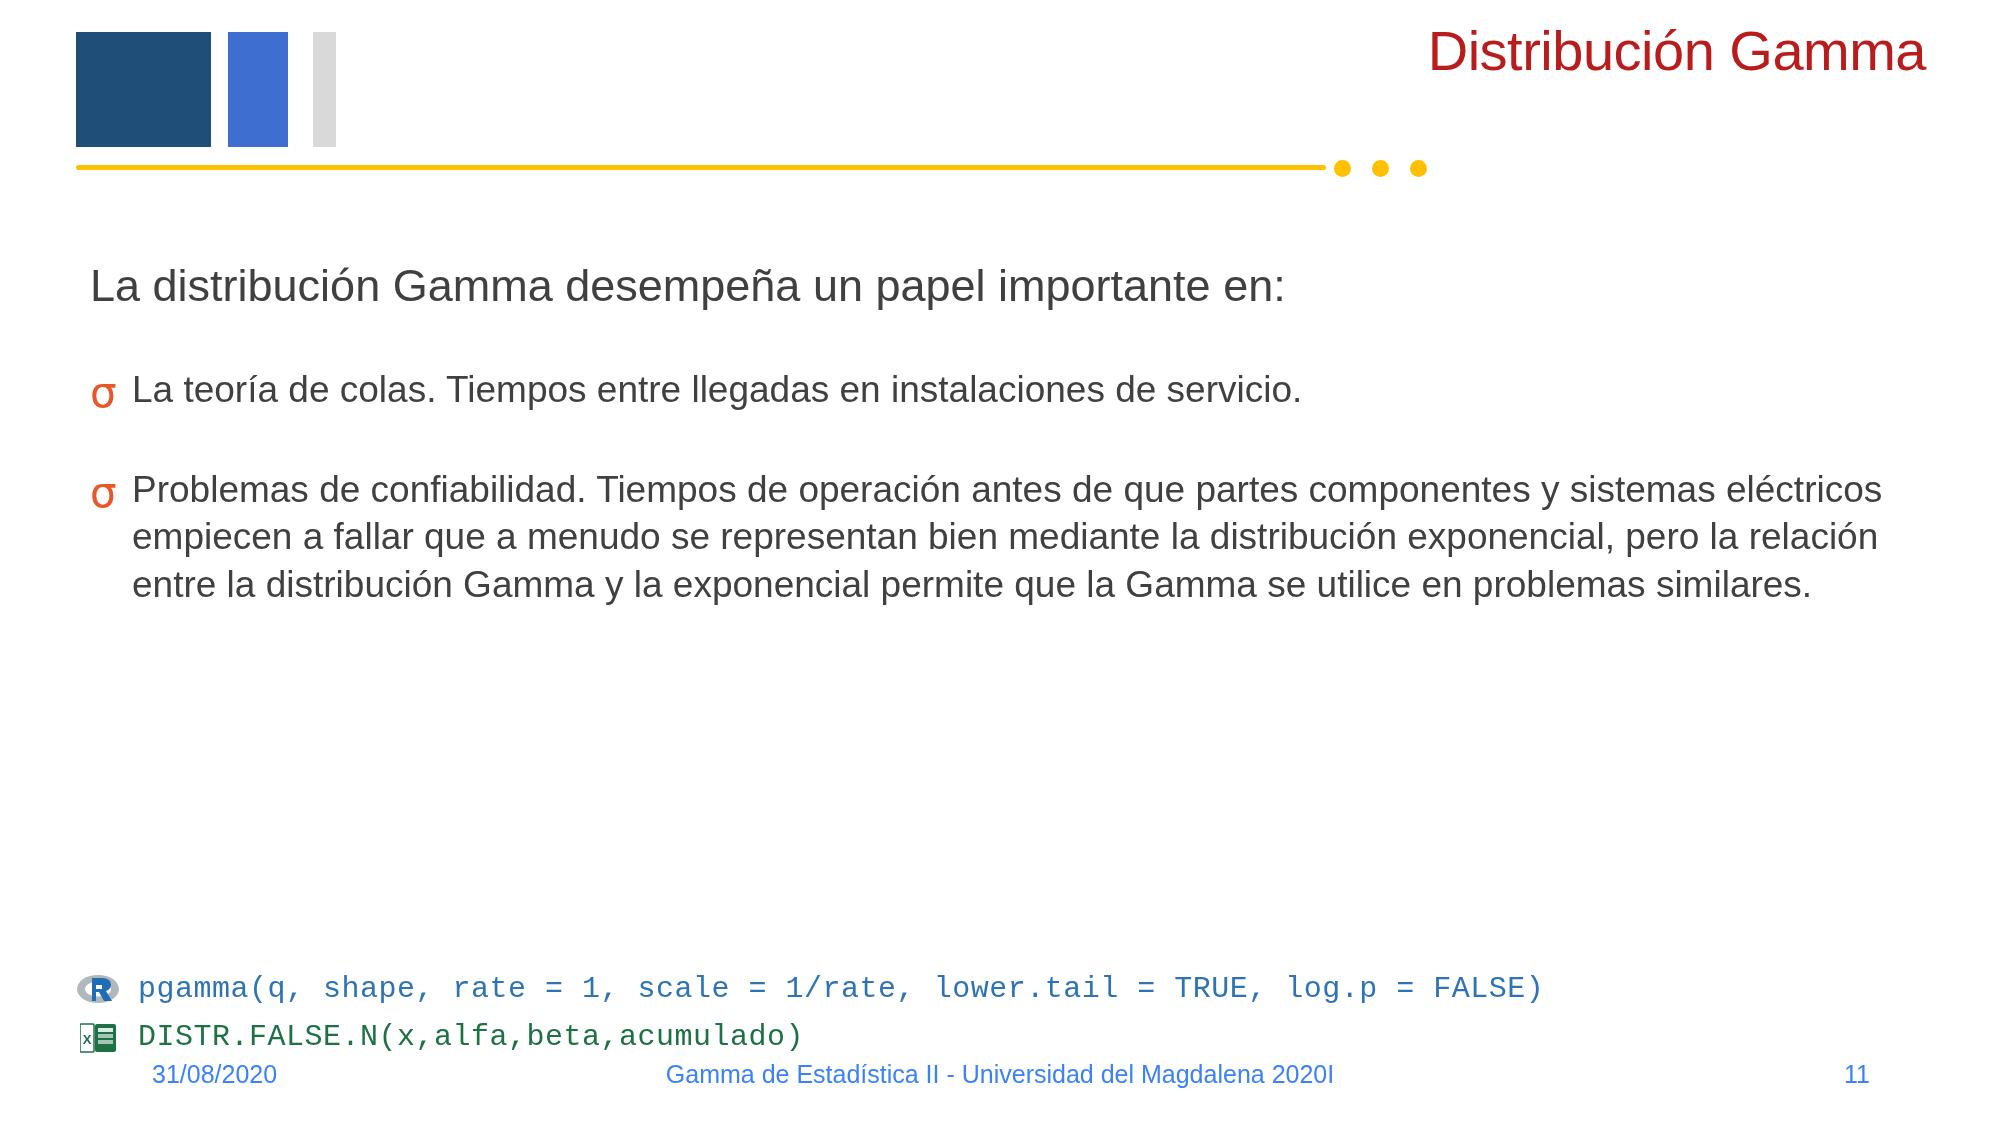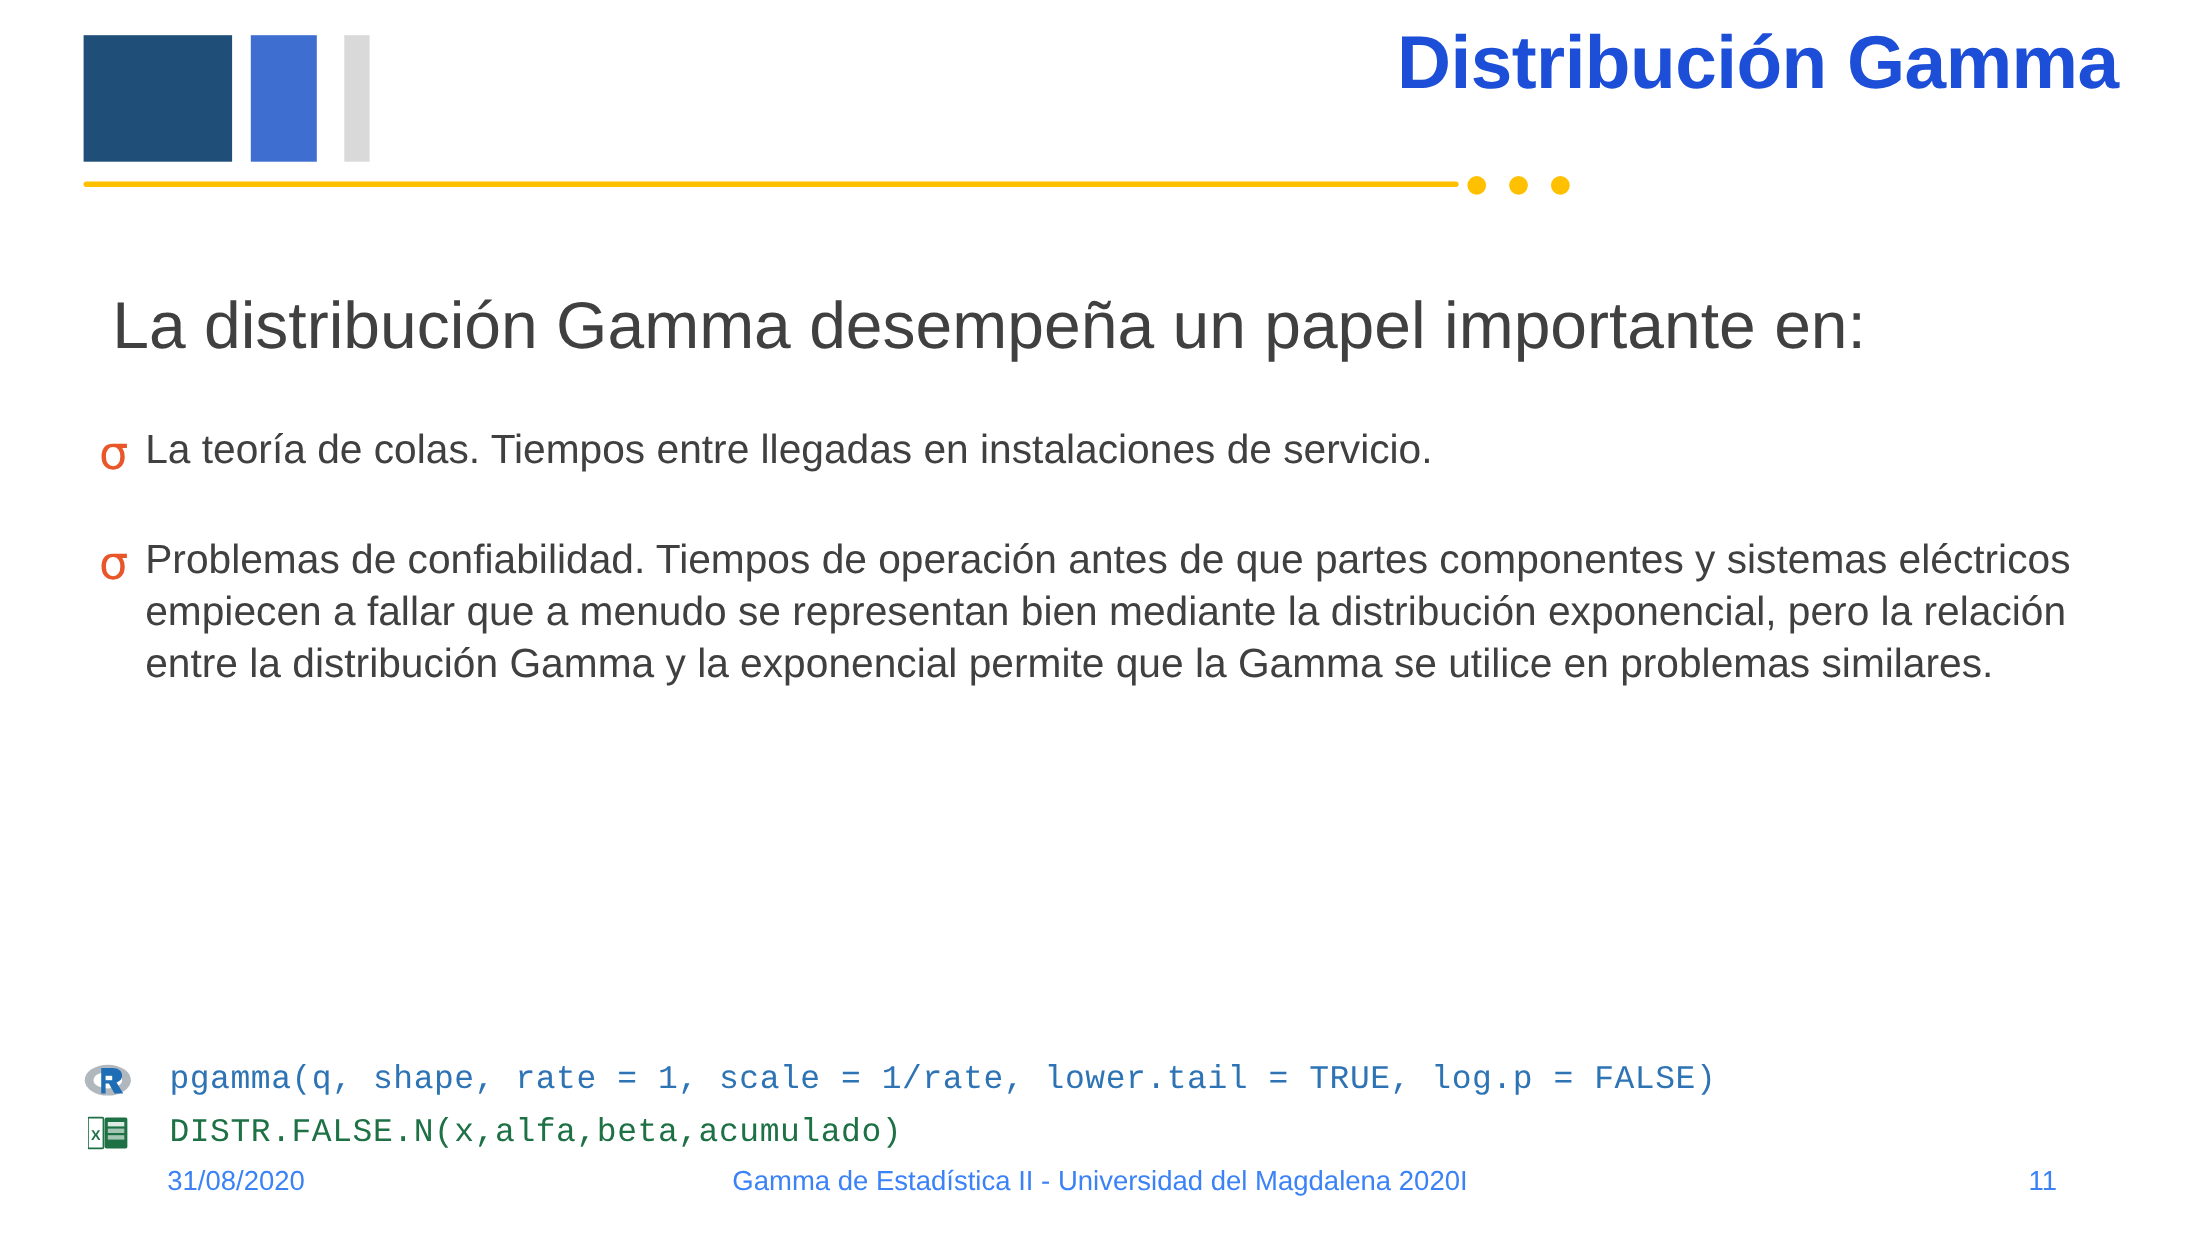--- a/index.html
+++ b/index.html
@@ -40,24 +40,24 @@
   }
   .logo-light {
     left: 313px;
     width: 23px;
     background: #d9d9d9;
   }
   .slide-title {
     position: absolute;
     right: 74px;
     top: 22px;
-    font-size: 68px;
+    font-size: 56px;
     line-height: 1.05;
-    color: #1d4ed8;
-    font-weight: 700;
+    color: #b91c1c;
+    font-weight: 400;
     letter-spacing: -0.5px;
     white-space: nowrap;
   }
   .rule {
     position: absolute;
     left: 76px;
     top: 165px;
     width: 1250px;
     height: 5px;
     background: #ffc000;
@@ -76,24 +76,24 @@
   .dot3 { left: 1410px; }
 
   
   .content {
     position: absolute;
     left: 90px;
     top: 258px;
     width: 1830px;
   }
   .lead {
-    font-size: 60px;
+    font-size: 45px;
     line-height: 1.25;
     color: #404040;
-    margin: 0 0 52px 12px;
+    margin: 0 0 52px 0;
   }
   .bullet-row {
     display: flex;
     align-items: flex-start;
     margin-bottom: 46px;
   }
   .bullet-mark {
     color: #e8562a;
     font-size: 42px;
     line-height: 1.28;
@@ -110,23 +110,22 @@
 
   
   .code-area {
     position: absolute;
     left: 74px;
     top: 958px;
     width: 1700px;
   }
   .code-line {
     display: flex;
-    align-items: center;
+    align-items: flex-end;
     height: 48px;
-    gap: 16px;
   }
   .code-text {
     font-family: "Liberation Mono", "DejaVu Sans Mono", monospace;
     font-size: 30px;
     letter-spacing: 0.5px;
     white-space: nowrap;
   }
   .code-r { color: #2e74b5; }
   .code-x { color: #1e7145; }
 

